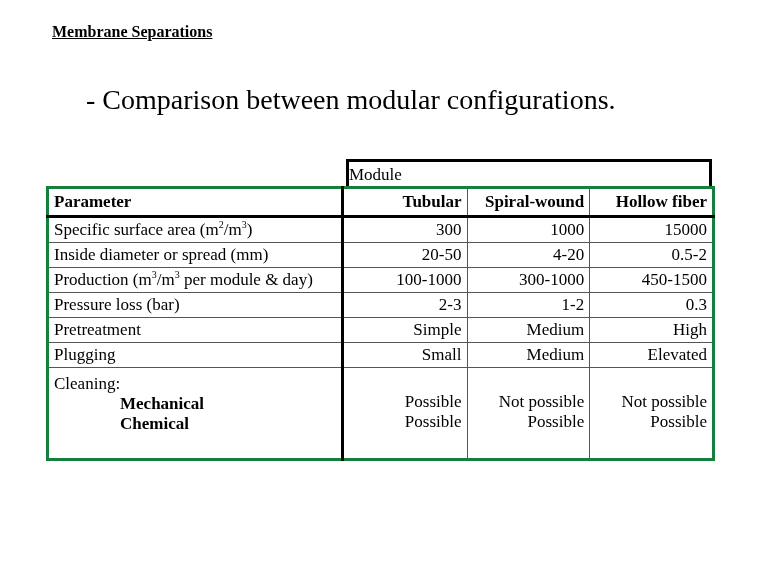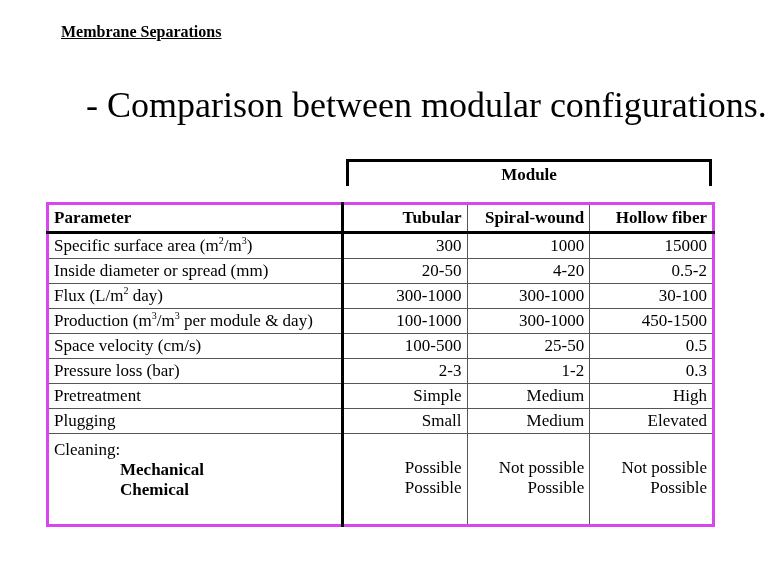--- a/index.html
+++ b/index.html
@@ -1,20 +1,20 @@
 <!DOCTYPE html>
 <html><head>
 <meta charset="utf-8">
 <style>
   html, body { margin:0; padding:0; background:#fff; }
   body { width:768px; height:574px; position:relative; overflow:hidden; font-family:"Liberation Serif", serif; color:#000; }
-  .heading { position:absolute; left:52px; top:23px; font-size:16px; font-weight:bold; text-decoration:underline;margin-left:9px; }
-  .subtitle { position:absolute; left:86px; top:84px; font-size:36px; }
-  .module-box { position:absolute; left:346px; top:159px; width:366px; height:27px; border:3px solid #000; border-bottom:none; box-sizing:border-box; text-align:center; font-weight:bold; font-size:17px; line-height:26px; }
-  table.main { position:absolute; left:46px; top:186px; width:669px; border-collapse:collapse; border:3px solid #d946ef; font-size:17px;margin-top:16px; }
+  .heading { position:absolute; left:52px; top:23px; font-size:16px; font-weight:bold; text-decoration:underline; }
+  .subtitle { position:absolute; left:86px; top:84px; font-size:28px; }
+  .module-box { position:absolute; left:346px; top:159px; width:366px; height:27px; border:3px solid #000; border-bottom:none; box-sizing:border-box; text-align:left; font-weight:normal; font-size:17px; line-height:26px; }
+  table.main { position:absolute; left:46px; top:186px; width:669px; border-collapse:collapse; border:3px solid #15803d; font-size:17px; }
   table.main td, table.main th { border:1px solid #555; padding:0 5px; height:24px; line-height:22px; }
   table.main th { font-weight:bold; border-bottom:3px solid #000; height:26px; }
   th.param, td.param { text-align:left; width:290px; border-right:3px solid #000 !important; }
   td.val, th.col { text-align:right; }
   th.col1, td.c1 { width:116px; }
   th.col2, td.c2 { width:115px; }
   th.col3, td.c3 { width:115px; }
   sup { font-size:10px; line-height:0; }
   .indent { display:block; padding-left:66px;font-weight:bold; }
   tr.clean td { vertical-align:top; height:66px; line-height:20px; padding-top:6px; }
@@ -42,36 +42,24 @@
     <td class="val c2">1000</td>
     <td class="val c3">15000</td>
   </tr>
   <tr>
     <td class="param">Inside diameter or spread (mm)</td>
     <td class="val">20-50</td>
     <td class="val">4-20</td>
     <td class="val">0.5-2</td>
   </tr>
   <tr>
-    <td class="param"><span>Flux (L/m</span><sup>2</sup><span> day)</span></td>
-    <td class="val">300-1000</td>
-    <td class="val">300-1000</td>
-    <td class="val">30-100</td>
-  </tr>
-  <tr>
     <td class="param"><span>Production (m</span><sup>3</sup><span>/m</span><sup>3</sup><span> per module &amp; day)</span></td>
     <td class="val">100-1000</td>
     <td class="val">300-1000</td>
     <td class="val">450-1500</td>
-  </tr>
-  <tr>
-    <td class="param">Space velocity (cm/s)</td>
-    <td class="val">100-500</td>
-    <td class="val">25-50</td>
-    <td class="val">0.5</td>
   </tr>
   <tr>
     <td class="param">Pressure loss (bar)</td>
     <td class="val">2-3</td>
     <td class="val">1-2</td>
     <td class="val">0.3</td>
   </tr>
   <tr>
     <td class="param">Pretreatment</td>
     <td class="val">Simple</td>

